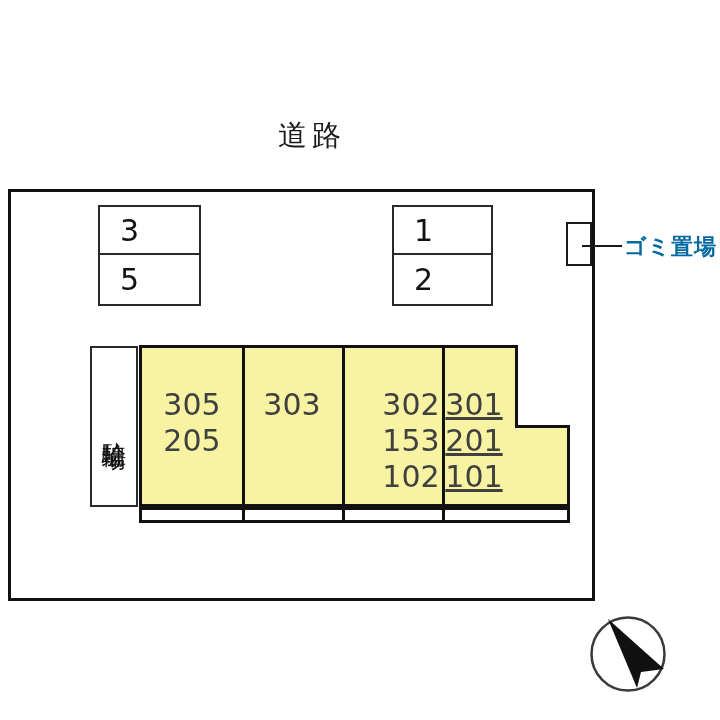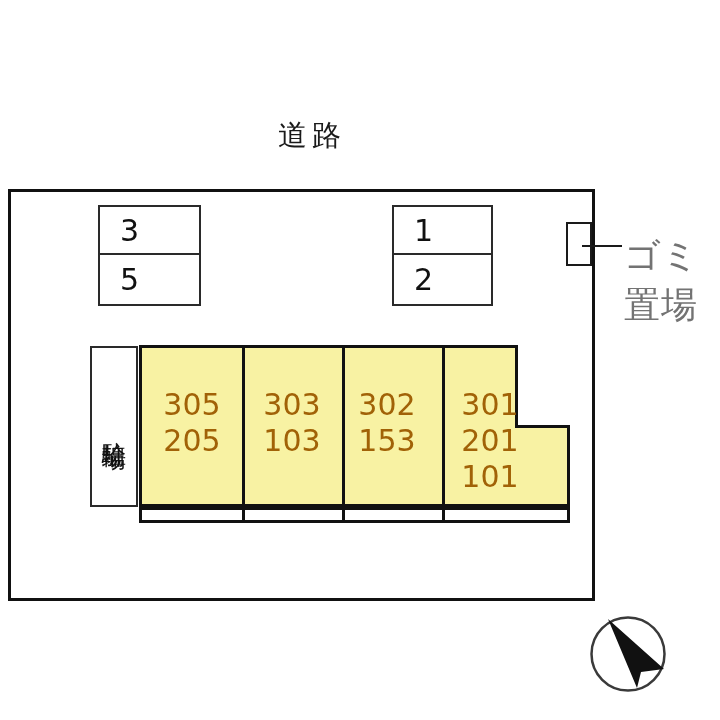--- a/index.html
+++ b/index.html
@@ -48,22 +48,22 @@
     background: #fff;
     z-index: 3;
   }
   .garbage-leader {
     left: 582px; top: 197px;
     width: 40px; height: 2px;
     background: #1a1a1a; z-index: 4;
   }
   .garbage-label {
     left: 624px; top: 184px;
-    font-size: 36px; color: #737373;
-    letter-spacing: 1px; font-weight: 400;
+    font-size: 22px; color: #0369a1;
+    letter-spacing: 1px; font-weight: 700;
   }
 
   .bicycle-box {
     left: 90px; top: 298px;
     width: 48px; height: 161px;
     border: 2px solid #2a2a2a;
     background: #fff;
     display: flex; align-items: center; justify-content: center;
     z-index: 1;
   }
@@ -90,27 +90,27 @@
     top: 300px; width: 3px; height: 156px;
     background: #111; z-index: 2;
   }
   .divider-1 { left: 242px; }
   .divider-2 { left: 342px; }
   .divider-3 { left: 442px; }
 
   .rooms {
     top: 339px; width: 110px;
     text-align: center; z-index: 3;
-    font-size: 30px; line-height: 36px; color: #a16207;
+    font-size: 30px; line-height: 36px; color: #404040;
     font-weight: 500;
   }
   .rooms-1 { left: 137px; }
   .rooms-2 { left: 237px; }
-  .rooms-3 { left: 332px; }
-  .rooms-4 { left: 435px; }
+  .rooms-3 { left: 356px; }
+  .rooms-4 { left: 419px; text-decoration: underline; }
 
   .strip-cell {
     top: 459px; height: 16px;
     border: 3px solid #111;
     background: #fff; z-index: 2;
   }
   .strip-1 { left: 139px; width: 106px; }
   .strip-2 { left: 242px; width: 103px; }
   .strip-3 { left: 342px; width: 103px; }
   .strip-4 { left: 442px; width: 128px; }
@@ -157,25 +157,25 @@
   <div class="abs block-divider divider-1"></div>
   <div class="abs block-divider divider-2"></div>
   <div class="abs block-divider divider-3"></div>
 
   <div class="abs rooms rooms-1">
     <div>305</div>
     <div>205</div>
   </div>
   <div class="abs rooms rooms-2">
     <div>303</div>
-    <div>103</div>
   </div>
   <div class="abs rooms rooms-3">
     <div>302</div>
     <div>153</div>
+    <div>102</div>
   </div>
   <div class="abs rooms rooms-4">
     <div>301</div>
     <div>201</div>
     <div>101</div>
   </div>
 
   <div class="abs strip-cell strip-1"></div>
   <div class="abs strip-cell strip-2"></div>
   <div class="abs strip-cell strip-3"></div>

